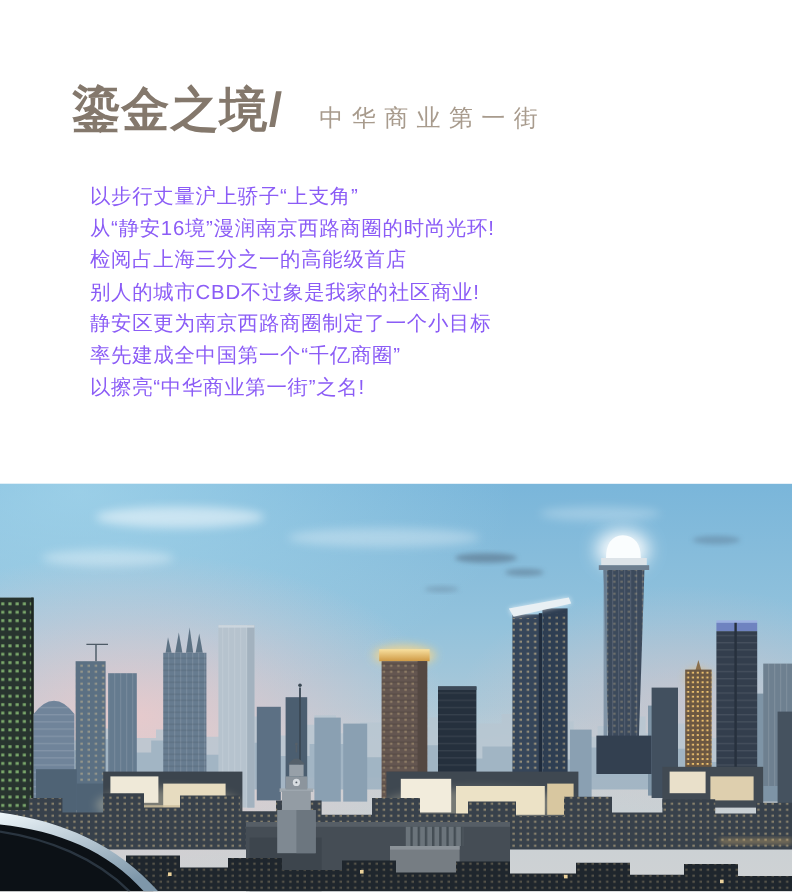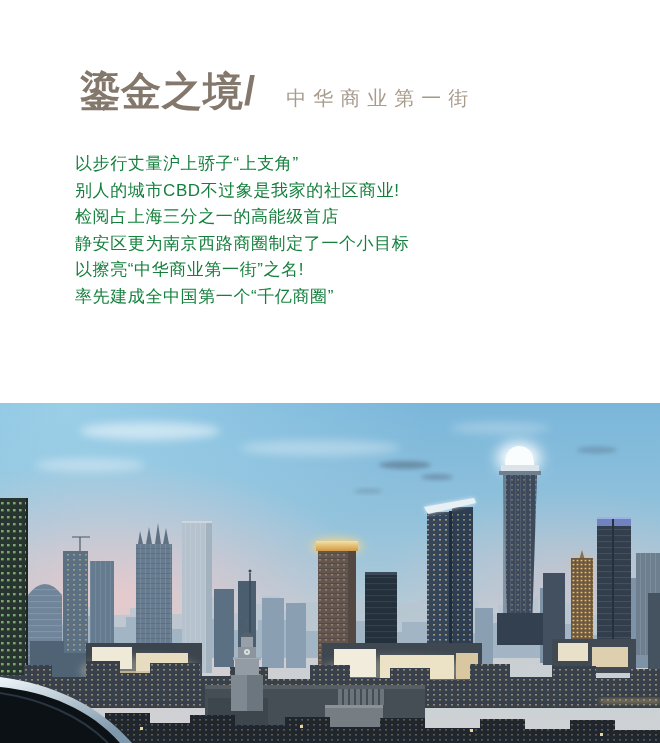--- a/index.html
+++ b/index.html
@@ -1,53 +1,54 @@
 <!DOCTYPE html>
 <html><head>
 <meta charset="utf-8">
 <style>
   html,body{margin:0;padding:0;}
   body{
     width:660px;height:743px;background:#ffffff;position:relative;overflow:hidden;
     font-family:"Liberation Sans", sans-serif;
   }
   .page{position:absolute;inset:0;background:#ffffff;}
-  .header{position:absolute;left:80px;top:64px;white-space:nowrap;}
+  .header{position:absolute;left:60px;top:64px;white-space:nowrap;}
   .title{
     display:inline;font-size:40px;font-weight:700;color:#84786c;
     letter-spacing:1px;margin:0;vertical-align:baseline;
   }
   .subtitle{
     display:inline;font-size:20px;font-weight:400;color:#a89b8d;
     letter-spacing:7px;margin-left:30px;vertical-align:baseline;
   }
   .copy{position:absolute;left:75px;top:151px;}
   .copy p{
     margin:0;font-size:17px;line-height:26.5px;letter-spacing:0.6px;
-    color:#15803d;font-weight:400;
+    color:#8b5cf6;font-weight:400;
   }
   .photo{position:absolute;left:0;top:403px;width:660px;height:340px;margin:0;}
   .photo svg{display:block;}
 </style>
 </head>
 <body>
 
 <div class="page">
 
   <div class="header">
     <h1 class="title">鎏金之境/</h1><span class="subtitle">中华商业第一街</span>
   </div>
 
   <div class="copy">
     <p>以步行丈量沪上骄子“上支角”</p>
+    <p>从“静安16境”漫润南京西路商圈的时尚光环!</p>
+    <p>检阅占上海三分之一的高能级首店</p>
     <p>别人的城市CBD不过象是我家的社区商业!</p>
-    <p>检阅占上海三分之一的高能级首店</p>
     <p>静安区更为南京西路商圈制定了一个小目标</p>
+    <p>率先建成全中国第一个“千亿商圈”</p>
     <p>以擦亮“中华商业第一街”之名!</p>
-    <p>率先建成全中国第一个“千亿商圈”</p>
   </div>
 
   <figure class="photo">
     <svg width="660" height="340" viewBox="0 0 660 340" xmlns="http://www.w3.org/2000/svg">
       <defs>
         <linearGradient id="skyGrad" x1="0" y1="0" x2="0" y2="1">
           <stop offset="0" stop-color="#7ab6da"></stop>
           <stop offset="0.34" stop-color="#92c2dc"></stop>
           <stop offset="0.55" stop-color="#abc8d8"></stop>
           <stop offset="0.68" stop-color="#c6cfd4"></stop>

